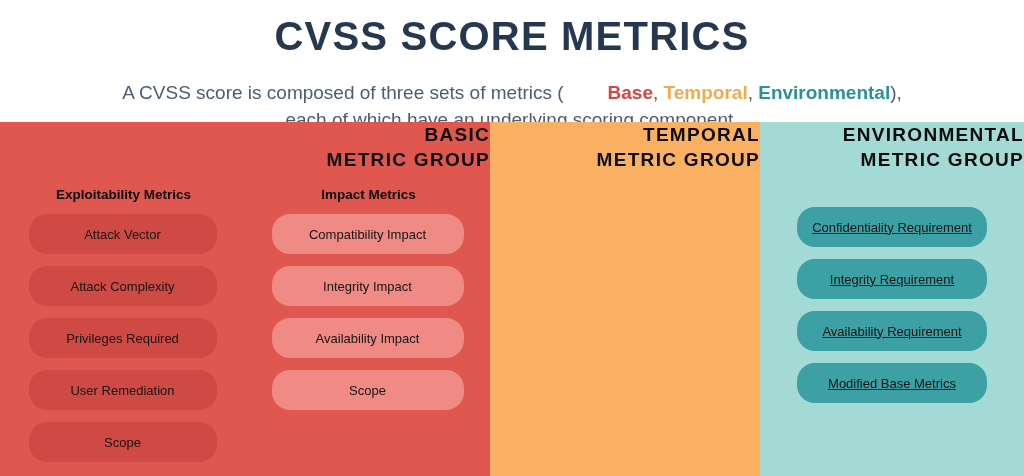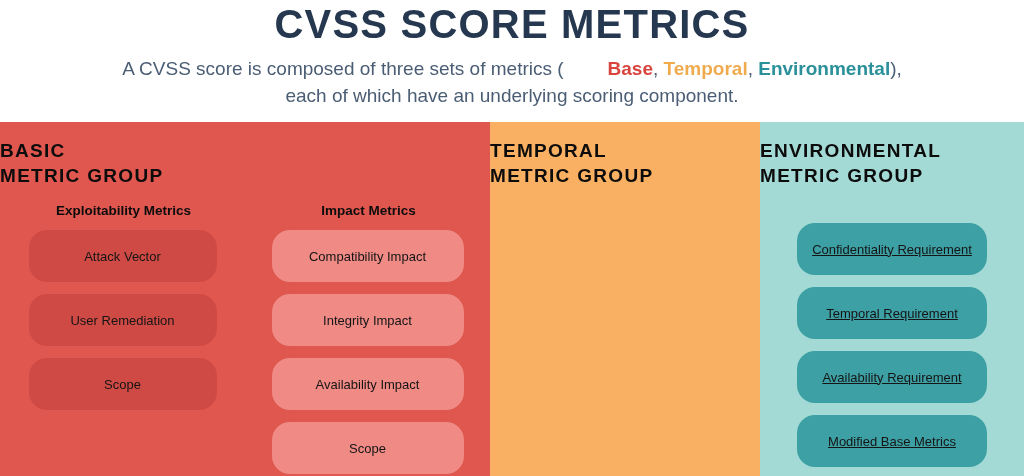--- a/index.html
+++ b/index.html
@@ -25,21 +25,21 @@
   .header {
     position: absolute;
     left: 0;
     top: 0;
     width: 1024px;
     height: 122px;
     background: #ffffff;
     text-align: center;
   }
   .page-title {
-    margin: 0;
+    margin: 12px;
     padding-top: 2px;
     font-size: 40px;
     line-height: 44px;
     font-weight: bold;
     letter-spacing: 1.2px;
     color: #26384f;
     font-family: "Liberation Sans", sans-serif;
   }
   .subtitle {
     margin: 0;
@@ -79,22 +79,21 @@
     width: 270px;
     background: #f9b062;
   }
   .panel-environmental {
     width: 264px;
     background: #a4dad5;
   }
 
   .group-title {
     margin: 0;
-    padding-top: 16px;
-    text-align: left;
+    text-align: right;
     font-size: 19px;
     line-height: 25px;
     font-weight: bold;
     letter-spacing: 1.3px;
     color: #0c0c0c;
     text-transform: uppercase;
   }
 
   
   .basic-columns {
@@ -119,21 +118,21 @@
 
   .pill-list {
     list-style: none;
     margin: 0;
     padding: 0;
   }
   .pill {
     display: flex;
     align-items: center;
     justify-content: center;
-    height: 52px;
+    height: 40px;
     margin: 0 auto 12px auto;
     border-radius: 18px;
     font-size: 13px;
     line-height: 15px;
     color: #151515;
     text-align: center;
     font-weight: normal;
   }
   .col-exploit .pill {
     width: 188px;
@@ -180,20 +179,22 @@
       <h2 class="group-title">
         <span>BASIC</span><br>
         <span>METRIC GROUP</span>
       </h2>
       <div class="basic-columns">
 
         <div class="basic-col col-exploit">
           <h3 class="col-heading">Exploitability Metrics</h3>
           <ul class="pill-list">
             <li class="pill">Attack Vector</li>
+            <li class="pill">Attack Complexity</li>
+            <li class="pill">Privileges Required</li>
             <li class="pill">User Remediation</li>
             <li class="pill">Scope</li>
           </ul>
         </div>
 
         <div class="basic-col col-impact">
           <h3 class="col-heading">Impact Metrics</h3>
           <ul class="pill-list">
             <li class="pill">Compatibility Impact</li>
             <li class="pill">Integrity Impact</li>
@@ -212,20 +213,20 @@
       </h2>
     </section>
 
     <section class="panel panel-environmental">
       <h2 class="group-title">
         <span>ENVIRONMENTAL</span><br>
         <span>METRIC GROUP</span>
       </h2>
       <ul class="pill-list">
         <li class="pill">Confidentiality Requirement</li>
-        <li class="pill">Temporal Requirement</li>
+        <li class="pill">Integrity Requirement</li>
         <li class="pill">Availability Requirement</li>
         <li class="pill">Modified Base Metrics</li>
       </ul>
     </section>
 
   </div>
 </div>
 
 </body></html>

